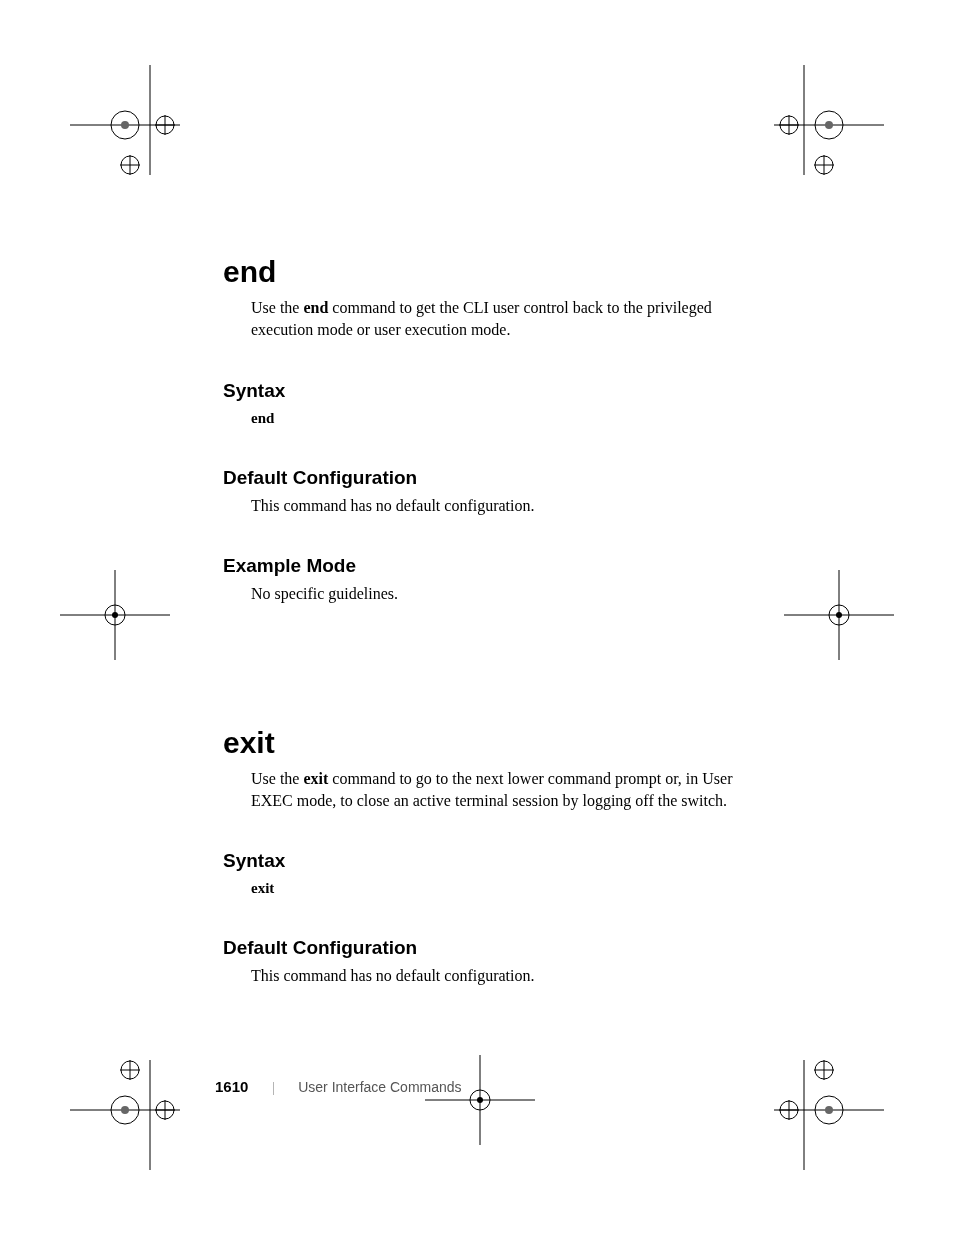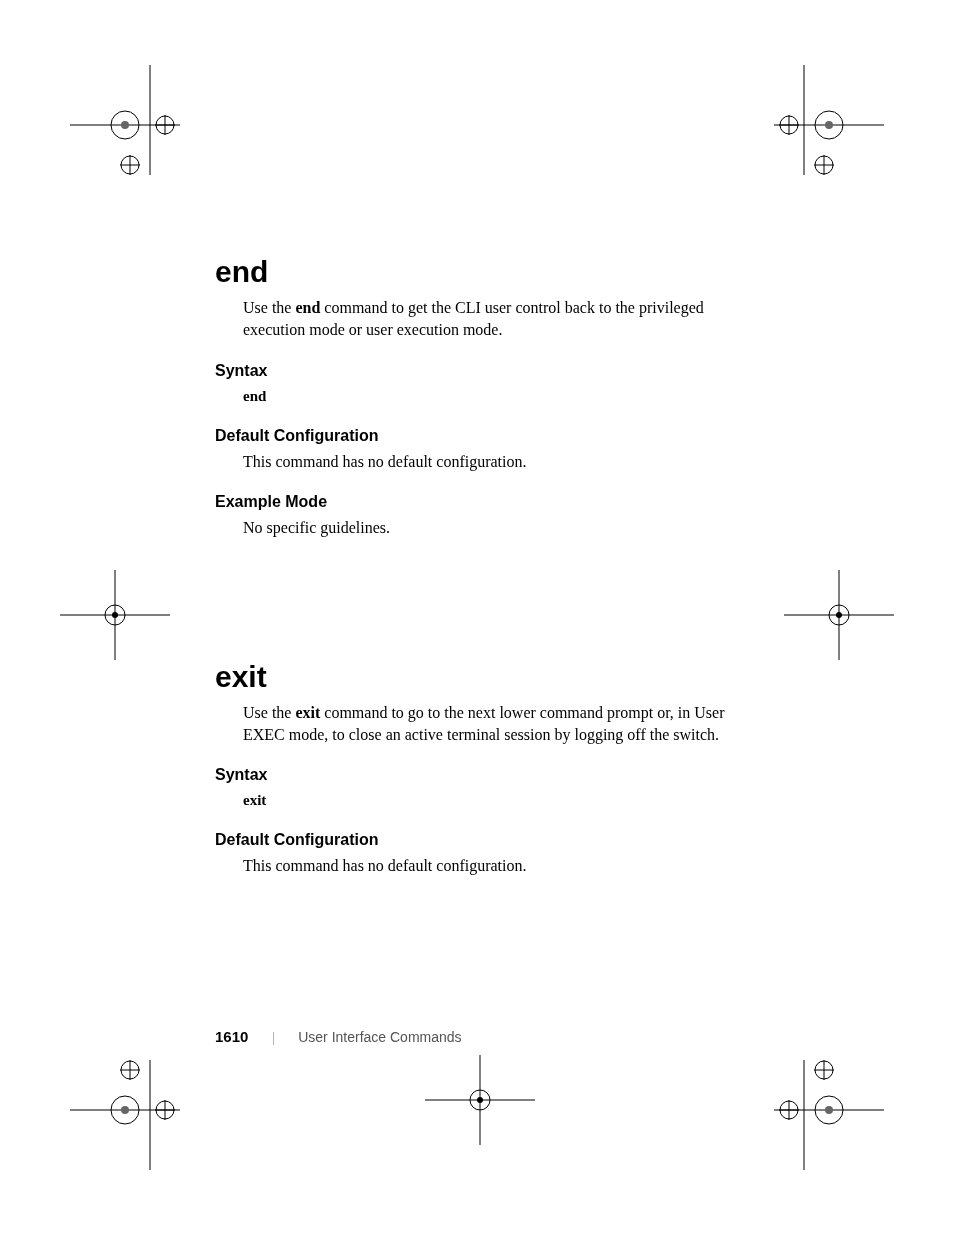--- a/index.html
+++ b/index.html
@@ -6,56 +6,56 @@
     body {
       width: 954px;
       height: 1235px;
       background: #fff;
       font-family: Georgia, 'Times New Roman', serif;
       position: relative;
       color: #000;
     }
     .content {
       position: absolute;
-      left: 215px;
+      left: 223px;
       top: 255px;
       width: 520px;
     }
     h1 {
       font-family: Arial, Helvetica, sans-serif;
       font-weight: bold;
       font-size: 30px;
       margin-bottom: 8px;
     }
     h2 {
       font-family: Arial, Helvetica, sans-serif;
       font-weight: bold;
-      font-size: 16px;
-      margin-top: 20px;
+      font-size: 19px;
+      margin-top: 38px;
       margin-bottom: 6px;
     }
     p {
       font-size: 16px;
       line-height: 1.4;
       margin-bottom: 4px;
       margin-left: 28px;
     }
     .bold { font-weight: bold; }
     .syntax-cmd {
       font-weight: bold;
       font-size: 15px;
       margin-top: 2px;
     }
     .section2 {
       margin-top: 120px;
     }
     .footer {
       position: absolute;
       left: 215px;
-      top: 1028px;
+      top: 1078px;
       font-size: 14px;
     }
     .footer .pnum {
       font-family: Arial, Helvetica, sans-serif;
       font-weight: bold;
       font-size: 15px;
     }
     .footer .divider {
       color: #999;
       margin: 0 20px;

